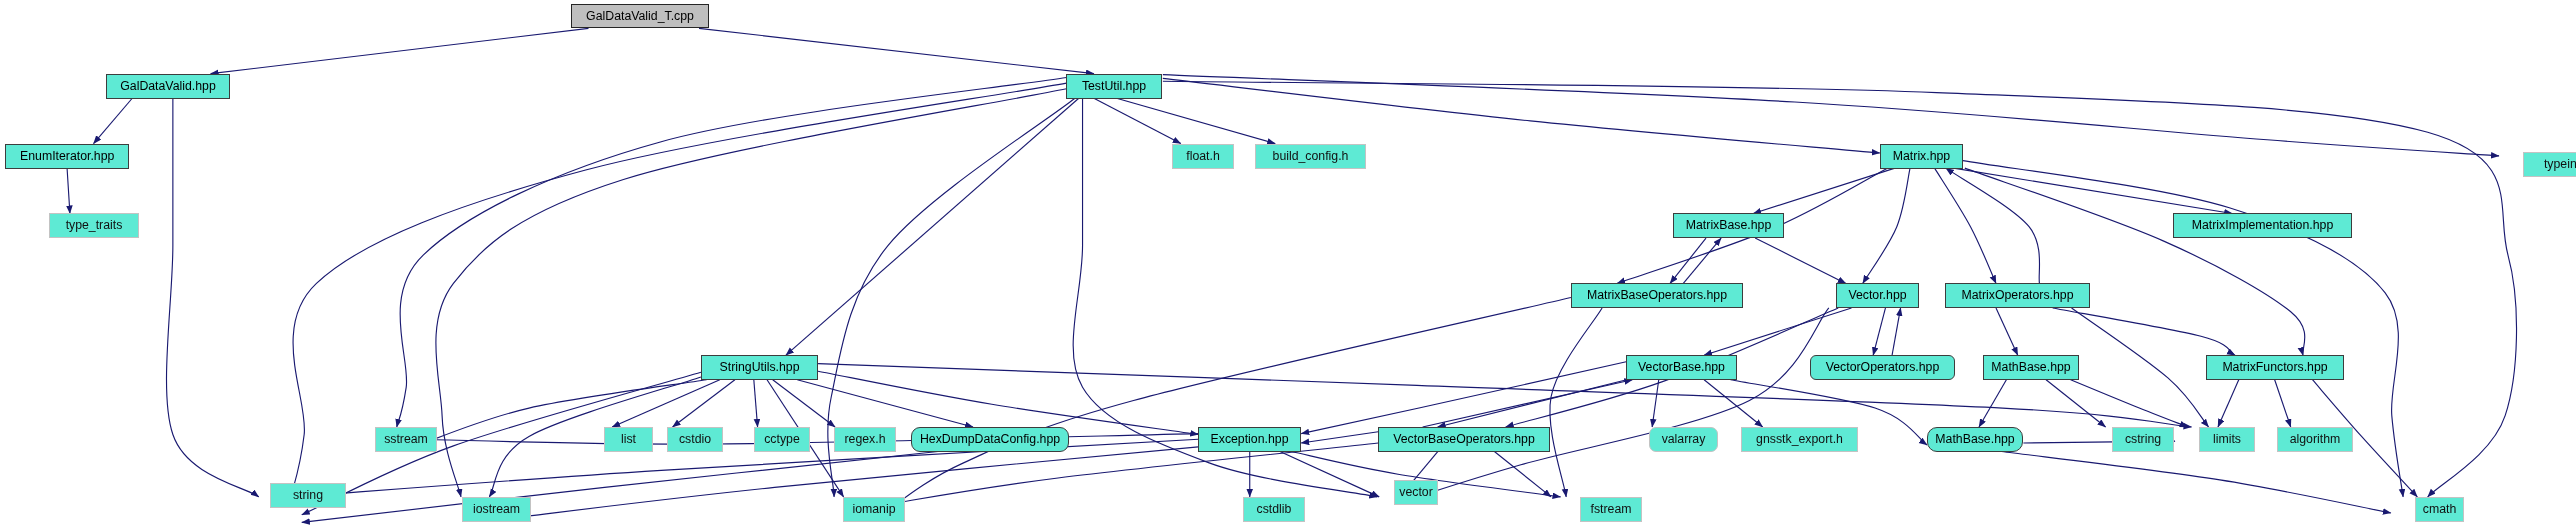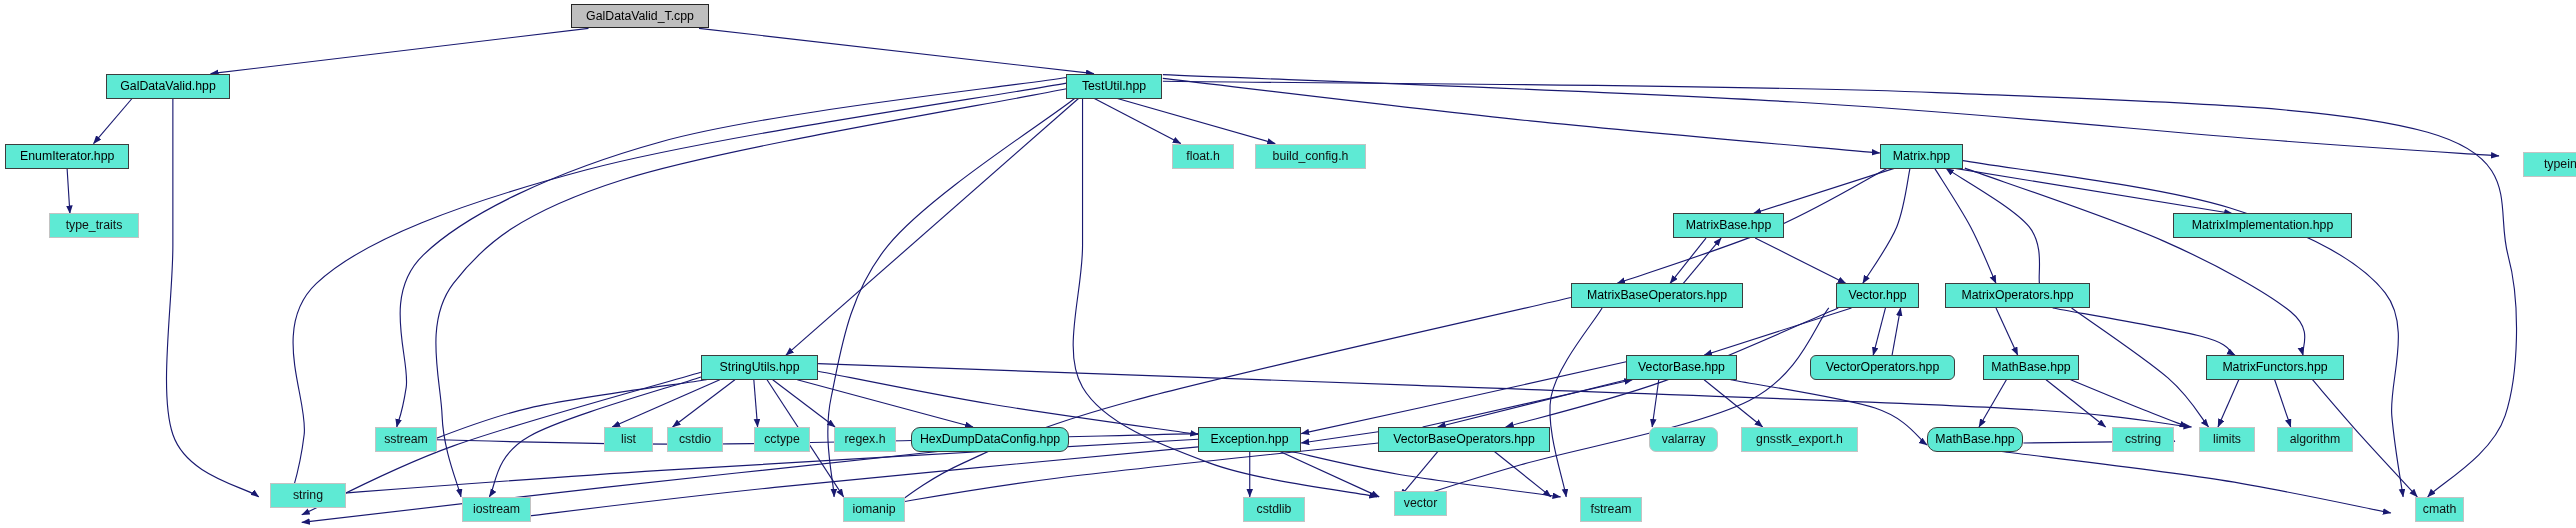--- a/index.html
+++ b/index.html
@@ -132,19 +132,19 @@
       <div class="node system" style="left: 1625px; top: 427px; width: 69px; border-radius: 7px;">valarray</div>
       <div class="node system" style="left: 1717px; top: 427px; width: 117px;">gnsstk_export.h</div>
       <div class="node project" style="left: 1927px; top: 427px; width: 96px; border-radius: 10px;">MathBase.hpp</div>
       <div class="node system" style="left: 2088px; top: 427px; width: 62px;">cstring</div>
       <div class="node system" style="left: 2175px; top: 427px; width: 56px;">limits</div>
       <div class="node system" style="left: 2253px; top: 427px; width: 76px;">algorithm</div>
       <div class="node system" style="left: 246px; top: 483px; width: 76px;">string</div>
       <div class="node system" style="left: 438px; top: 497px; width: 69px;">iostream</div>
       <div class="node system" style="left: 819px; top: 497px; width: 62px;">iomanip</div>
       <div class="node system" style="left: 1219px; top: 497px; width: 62px;">cstdlib</div>
-      <div class="node system" style="left: 1370px; top: 491px; width: 53px;">vector</div>
+      <div class="node system" style="left: 1370px; top: 480px; width: 44px;">vector</div>
       <div class="node system" style="left: 1556px; top: 497px; width: 62px;">fstream</div>
       <div class="node system" style="left: 2391px; top: 497px; width: 49px;">cmath</div>
     </div>
 
 </div>
 
 
 </body></html>

